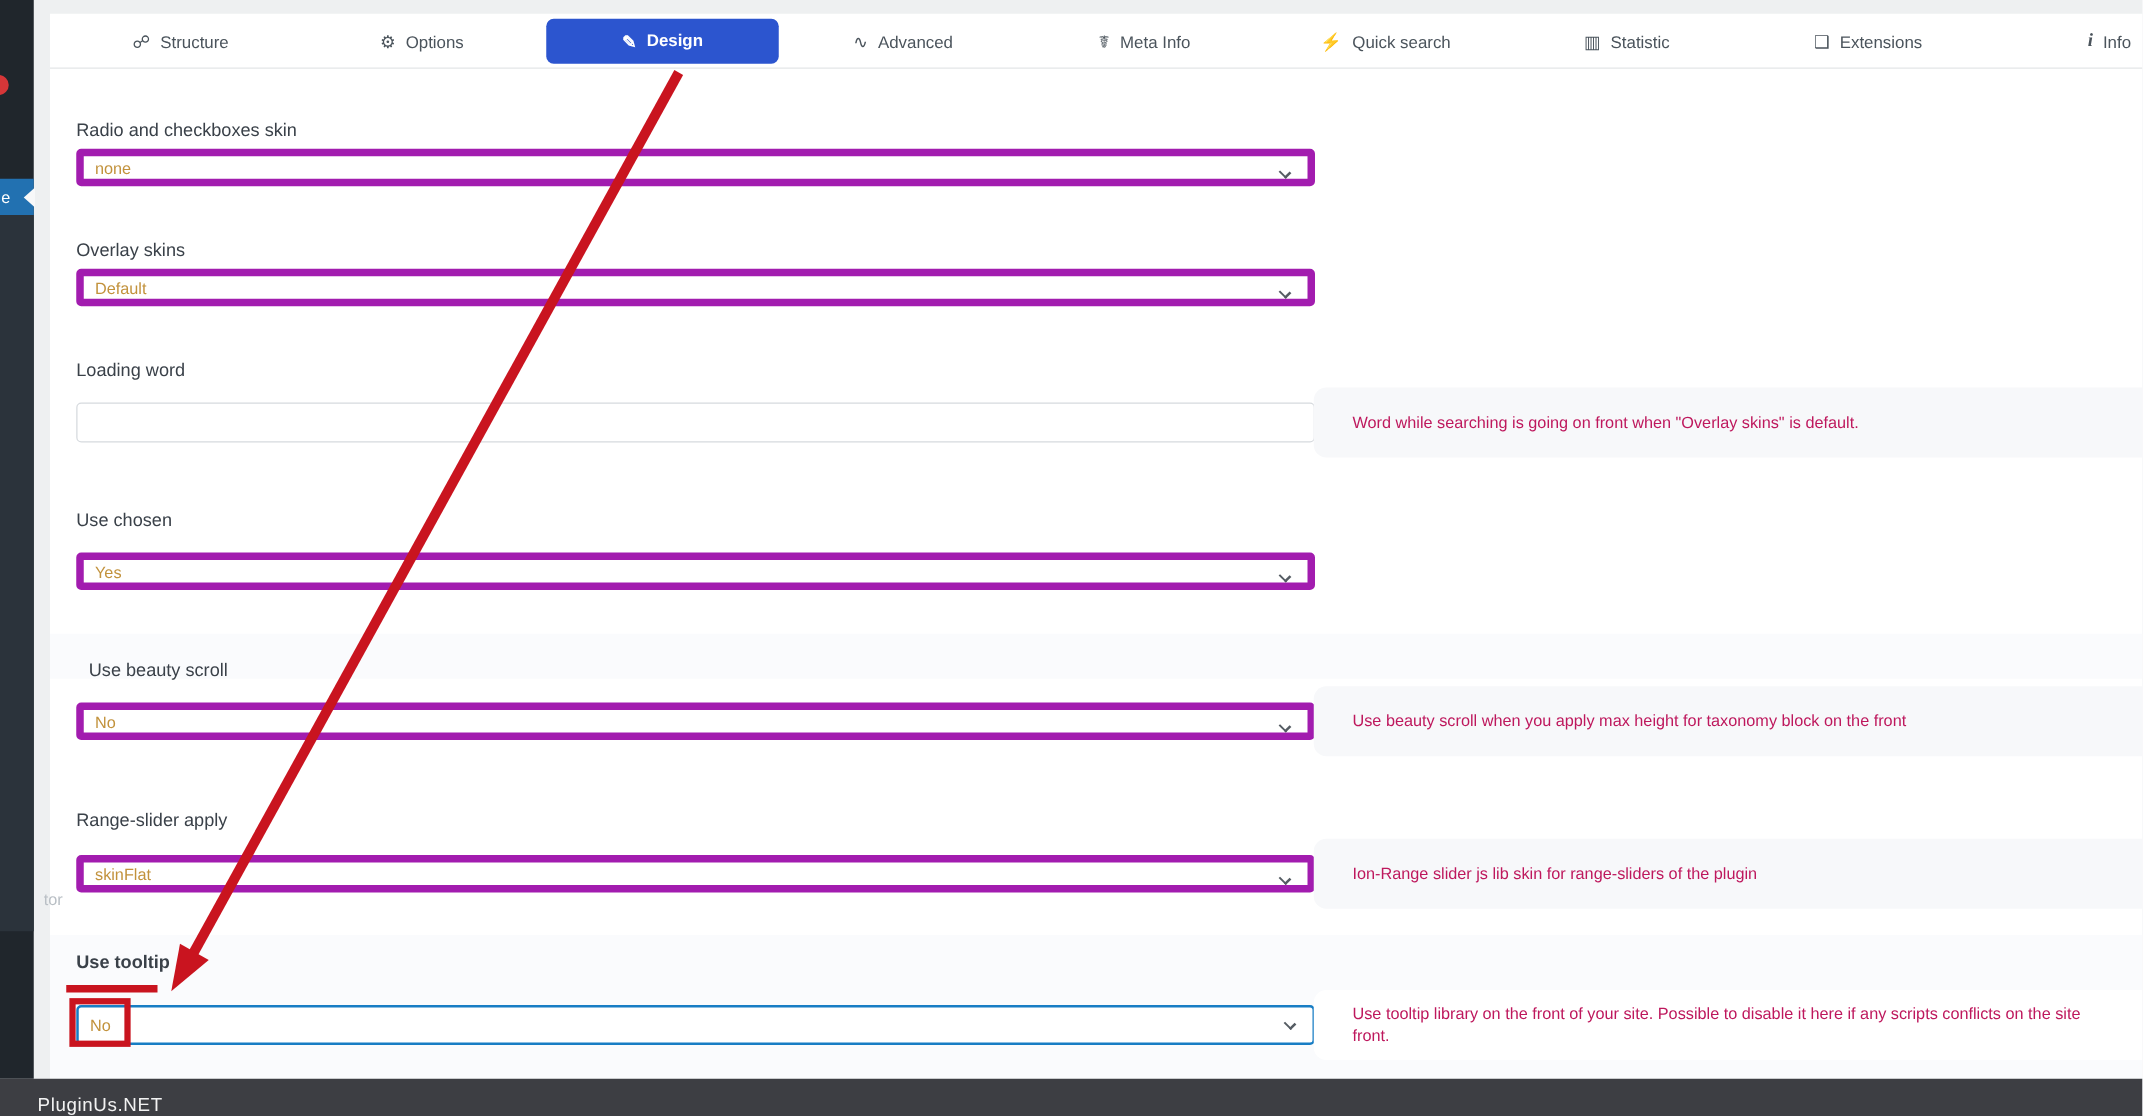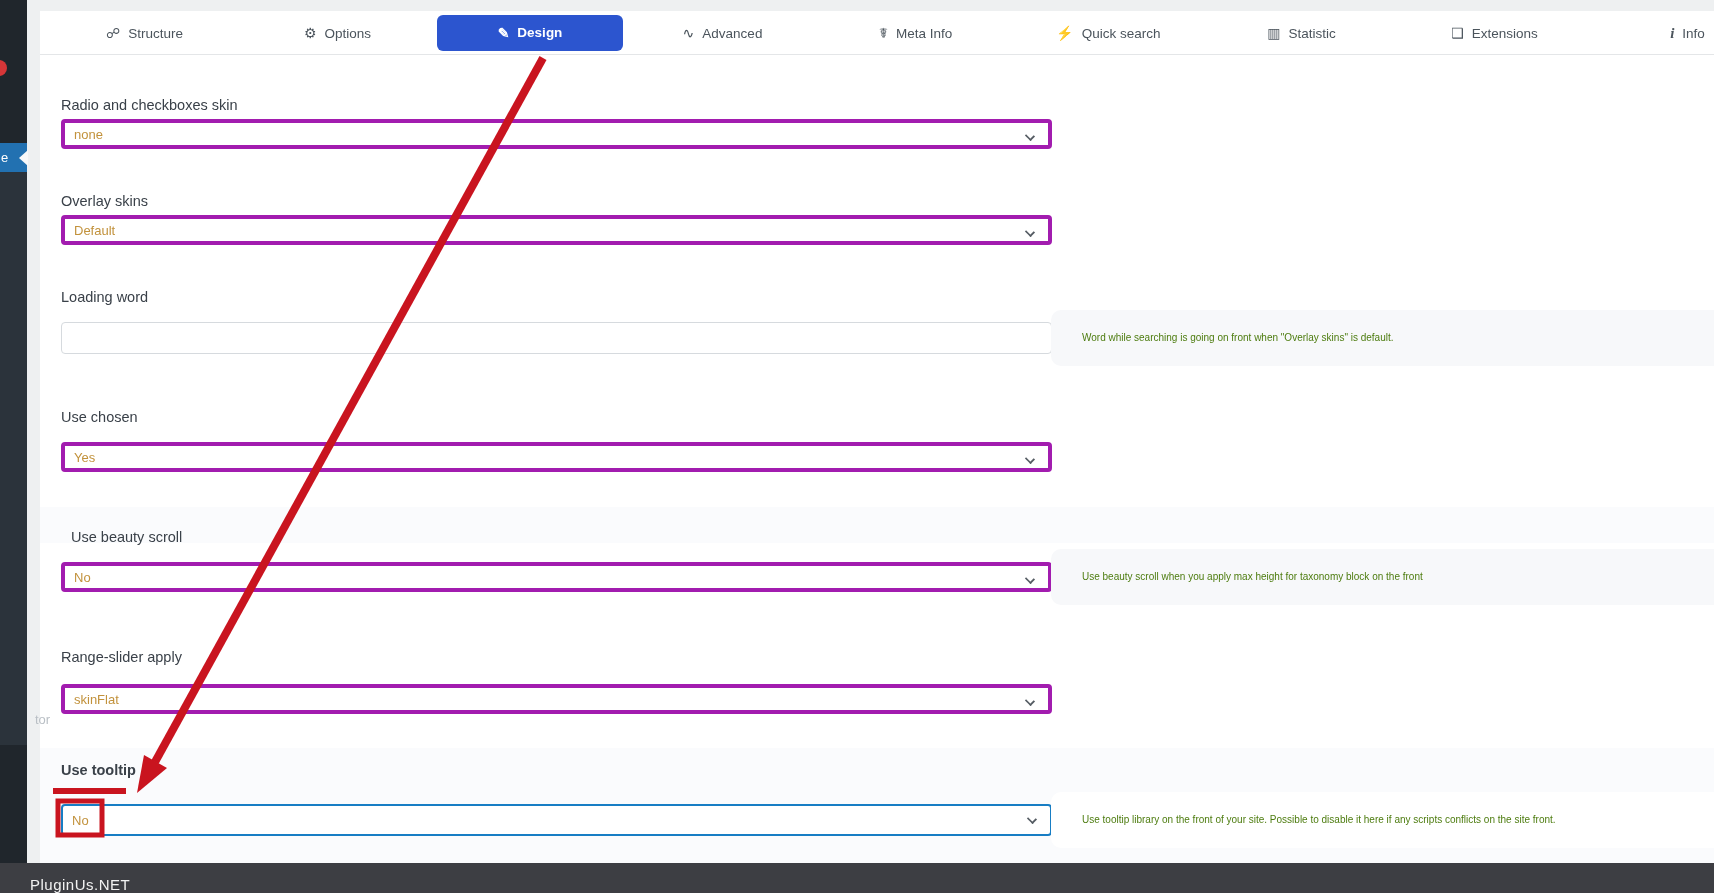--- a/index.html
+++ b/index.html
@@ -28,27 +28,27 @@
   .tab .ticon { font-size:14px; line-height:1; color:#4b545c; font-style:normal; }
   .tab.active { flex:0 0 186px; align-self:center; height:36px; margin:0 3px; background:#2c55cf; border-radius:6px; color:#fff; font-weight:bold; }
   .tab.active .ticon { color:#fff; }
   .tab .ticon.italic { font-family:"Liberation Serif", serif; font-style:italic; font-weight:bold; font-size:15px; }
 
   
   .band { position:absolute; left:0; width:100%; background:#fafbfd; }
 
   
   .flabel { position:absolute; left:21px; color:#3a4149; font-size:14.5px; font-weight:500; }
-  .selectbox { position:absolute; left:21px; width:991px; height:30px; background:#fff; border:4px solid #a21caf; border-radius:4px; display:flex; align-items:center; cursor:pointer; }
+  .selectbox { position:absolute; left:21px; width:991px; height:30px; background:#fff; border:6px solid #a21caf; border-radius:4px; display:flex; align-items:center; cursor:pointer; }
   .selectbox .val { color:#c2923c; font-size:13px; padding-left:9px; }
   .chev { position:absolute; right:14px; top:9px; width:8px; height:8px; border-right:2px solid #555c63; border-bottom:2px solid #555c63; transform:rotate(45deg) scaleY(.8); }
   .textinput { position:absolute; left:21px; width:991px; height:32px; background:#fff; border:1px solid #d6dade; border-radius:4px; font-size:13px; color:#3a4149; padding:0 9px; font-family:"Liberation Sans", sans-serif; }
   .selectbox.focused { border:2px solid #177dc4; height:32px; border-radius:4px; }
   .descblock { position:absolute; left:1011px; width:663px; height:56px; background:#f7f8fa; border-radius:10px 0 0 10px; display:flex; align-items:center; }
-  .descblock .dtext { color:#4d7c0f; font-size:10px; padding-left:31px; padding-right:20px; line-height:1.4; }
+  .descblock .dtext { color:#be185d; font-size:13px; padding-left:31px; padding-right:20px; line-height:1.4; }
 
   
   .annot { position:absolute; left:0; top:0; width:1714px; height:893px; z-index:9; pointer-events:none; }
 </style>
 </head>
 <body>
 
 <div class="sidebar">
   <div class="notif-dot"></div>
   <div class="side-current">
@@ -135,20 +135,23 @@
   </div>
   <div class="descblock" style="top:538px;">
     <span class="dtext">Use beauty scroll when you apply max height for taxonomy block on the front</span>
   </div>
 
   <div class="flabel" style="top:638px;">Range-slider apply</div>
   <div class="selectbox" style="top:673px;">
     <span class="val">skinFlat</span>
     <span class="chev"></span>
   </div>
+  <div class="descblock" style="top:660px;">
+    <span class="dtext">Ion-Range slider js lib skin for range-sliders of the plugin</span>
+  </div>
 
   <div class="flabel" style="top:751px;font-weight:bold;">Use tooltip</div>
   <div class="selectbox focused" style="top:793px;">
     <span class="val">No</span>
     <span class="chev"></span>
   </div>
   <div class="descblock" style="top:781px; background:#fff;">
     <span class="dtext">Use tooltip library on the front of your site. Possible to disable it here if any scripts conflicts on the site front.</span>
   </div>
 

